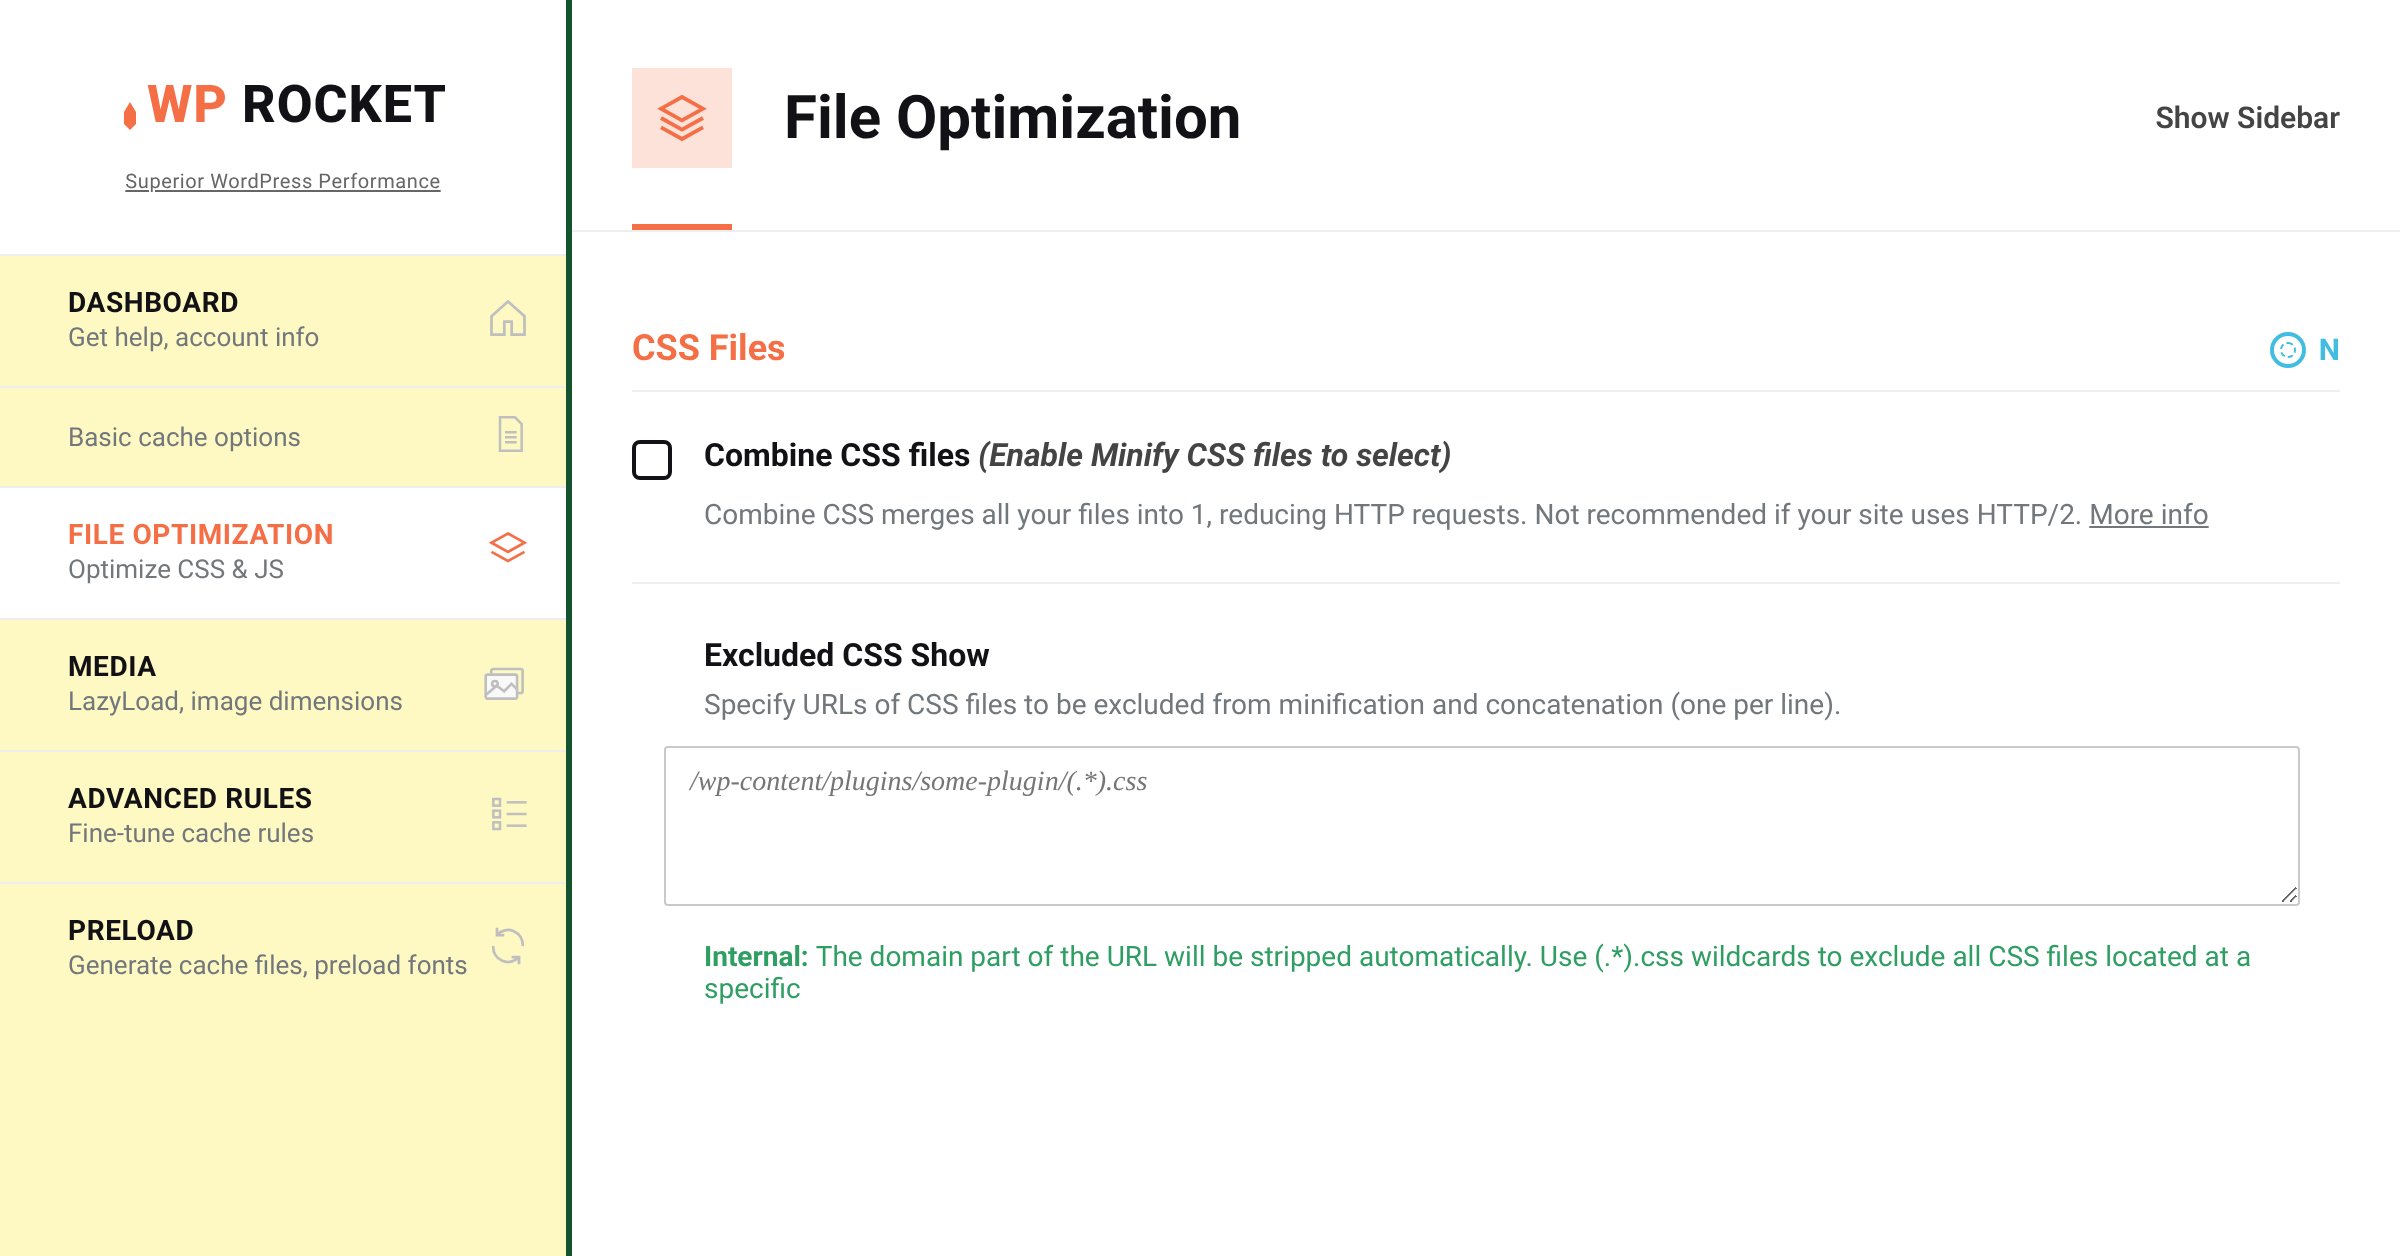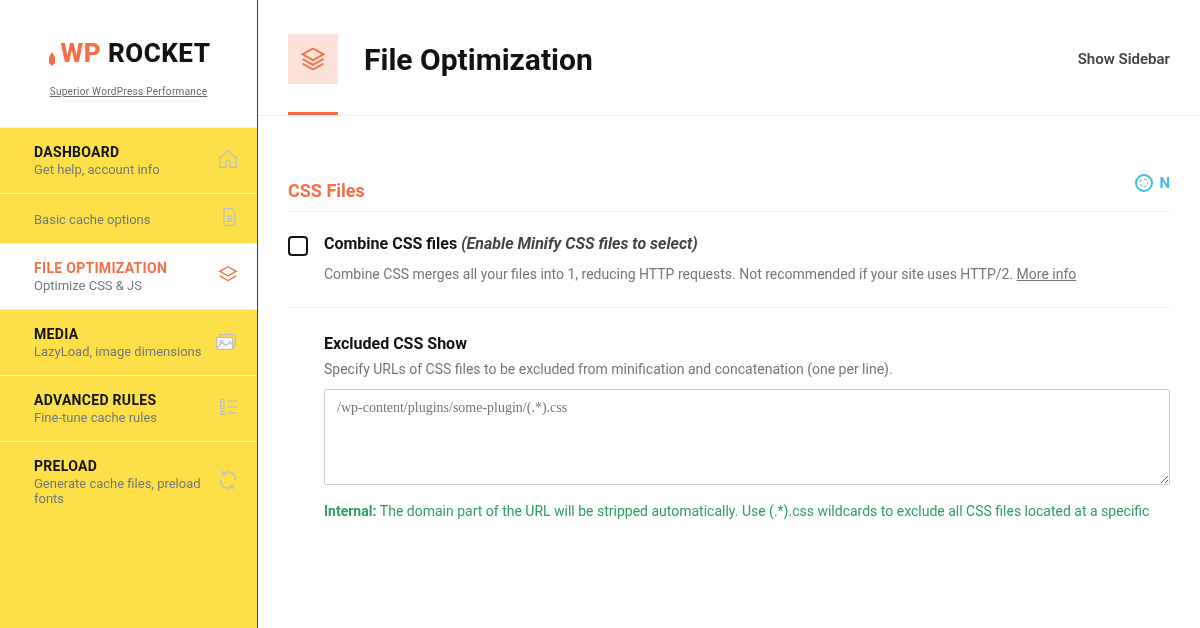--- a/index.html
+++ b/index.html
@@ -1,18 +1,18 @@
 <!DOCTYPE html>
 <html><head>
 <meta charset="utf-8">
 <style>
 * { margin: 0; padding: 0; box-sizing: border-box; }
 body { font-family: -apple-system, BlinkMacSystemFont, "Segoe UI", Roboto, Helvetica, Arial, sans-serif; background: #fff; color: #121116; width: 1200px; height: 628px; overflow: hidden; }
 .app { display: flex; height: 100%; }
-.sidebar { width: 258px; background: #fde047; border-right: 1px solid #14532d; }
+.sidebar { width: 286px; background: #fef9c3; border-right: 3px solid #14532d; }
 .logo-area { padding: 38px 20px 30px; text-align: center; background: #fff; }
 .logo-text { font-size: 26px; font-weight: 800; letter-spacing: .5px; color: #121116; }
 .logo-text .wp { color: #f56f46; }
 .logo-sub { font-size: 10px; color: #666; margin-top: 18px; letter-spacing: .3px; text-decoration: underline; }
 .logo-mark { display: inline-block; width: 10px; height: 14px; vertical-align: -4px; margin-right: 4px; }
 
 .nav-item { padding: 16px 34px; border-top: 1px solid #eee; position: relative; cursor: pointer; }
 .nav-item:first-of-type { border-top: none; }
 .nav-title { font-size: 14px; font-weight: 700; color: #121116; letter-spacing: .3px; }
 .nav-sub { font-size: 13px; color: #72777c; margin-top: 2px; }
@@ -24,38 +24,38 @@
 .main { flex: 1; background: #fff; overflow: hidden; position: relative; }
 .header { display: flex; align-items: center; padding: 34px 30px 0 30px; }
 .header-icon { width: 50px; height: 50px; background: #fde2d9; display: flex; align-items: center; justify-content: center; color: #f56f46; }
 .header-title { font-size: 30px; font-weight: 700; margin-left: 26px; color: #121116; }
 .show-sidebar { margin-left: auto; font-size: 15px; font-weight: 600; color: #444; cursor: pointer; }
 .tab-underline { height: 3px; background: #f56f46; width: 50px; margin: 28px 0 0 30px; }
 .page-sep { border-bottom: 1px solid #eee; }
 
 .content { padding: 0 30px 0 30px; }
 .section-head { display: flex; align-items: center; padding: 48px 0 10px; }
-.section-title { color: #f56f46; font-size: 18px; font-weight: 700; margin-top: 16px; }
+.section-title { color: #f56f46; font-size: 18px; font-weight: 700; }
 .section-action { margin-left: auto; color: #40bde0; font-size: 15px; font-weight: 700; display: flex; align-items: center; gap: 6px; }
 .section-action .ring { width: 18px; height: 18px; border: 2px solid #40bde0; border-radius: 50%; position: relative; }
 .section-action .ring::after { content: ""; position: absolute; inset: 3px; border-radius: 50%; border: 1px dashed #40bde0; }
 .section-sep { border-bottom: 1px solid #eee; }
 
 .setting-block { padding: 22px 0 22px 0; border-bottom: 1px solid #eee; margin-left: 0; }
 .setting-row { display: flex; align-items: flex-start; gap: 16px; }
 .cb { width: 20px; height: 20px; border: 2px solid #121116; border-radius: 4px; background: #fff; flex-shrink: 0; display: flex; align-items: center; justify-content: center; cursor: pointer; margin-top: 2px; }
 .cb.checked { background: #1a1f5c; border-color: #1a1f5c; color: #fff; }
 .setting-title { font-size: 16px; font-weight: 700; color: #121116; }
 .setting-hint { font-style: italic; font-weight: 700; color: #444; }
 .setting-desc { font-size: 14px; color: #72777c; margin-top: 8px; margin-left: 36px; line-height: 1.5; }
 .setting-desc a { color: #72777c; text-decoration: underline; cursor: pointer; }
 
 .exclude-title { font-size: 16px; font-weight: 700; color: #121116; margin-left: 36px; margin-top: 26px; }
 .exclude-desc { font-size: 14px; color: #72777c; margin: 8px 0 12px 36px; }
-textarea { width: calc(100% - 36px); margin-left: 36px; height: 96px; border: 1px solid #c9c9c9; border-radius: 2px; padding: 10px 12px; font-family: Georgia, 'Times New Roman', serif; font-size: 14px; color: #666; resize: both; }
+textarea { width: calc(100% - 36px); margin-left: 16px; height: 80px; border: 1px solid #c9c9c9; border-radius: 2px; padding: 10px 12px; font-family: Georgia, 'Times New Roman', serif; font-style: italic; font-size: 14px; color: #666; resize: both; }
 .internal-note { font-size: 14px; margin: 14px 0 0 36px; color: #2e9e62; }
 .internal-note .label { font-weight: 700; color: #2e9e62; text-align: center; }
 </style>
 </head>
 <body>
 
 <div class="app">
   <aside class="sidebar">
     <div class="logo-area">
       <div class="logo-text">

